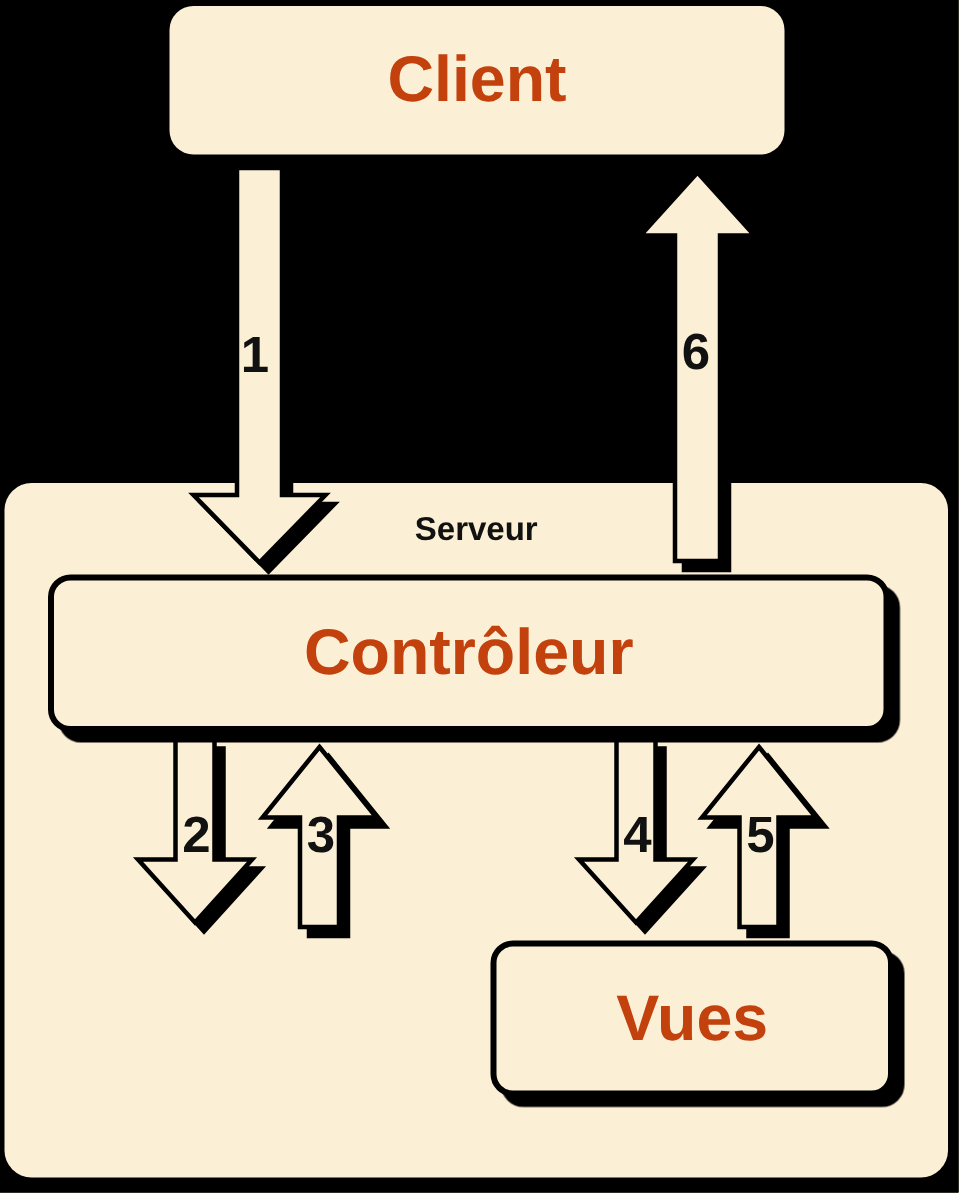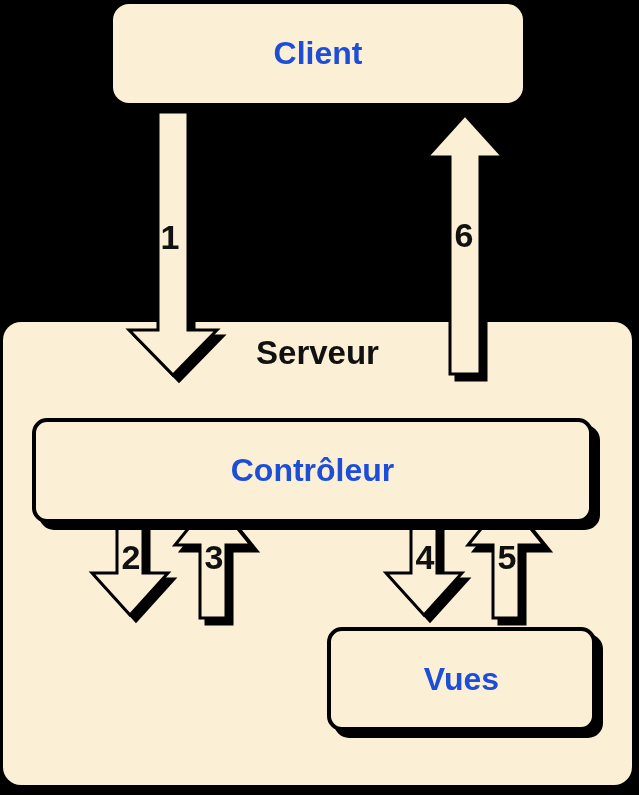--- a/index.html
+++ b/index.html
@@ -17,22 +17,22 @@
     color: #111111;
   }
   .node {
     position: absolute;
     box-sizing: border-box;
     background: #FBEFD5;
     display: flex;
     align-items: center;
     justify-content: center;
     font-weight: 700;
-    font-size: 32px;
-    color: #1d4ed8;
+    font-size: 43px;
+    color: #c2410c;
   }
   .plain {
     border: none;
     border-radius: 16px;
     z-index: 3;
   }
   .outlined {
     border: 4px solid #000000;
     border-radius: 15px;
     filter: drop-shadow(7px 7px 0 #000000);
@@ -48,21 +48,21 @@
     border-radius: 18px;
     z-index: 0;
   }
   .container-label {
     position: absolute;
     left: 3px;
     top: 333px;
     width: 629px;
     text-align: center;
     font-weight: 700;
-    font-size: 33px;
+    font-size: 22px;
     line-height: 40px;
     z-index: 1;
     color: #111111;
   }
   .arrow {
     position: absolute;
     z-index: 2;
     filter: drop-shadow(6px 6px 0 #000000);
   }
   .arrow polygon {
@@ -75,21 +75,21 @@
     position: absolute;
     width: 36px;
     text-align: center;
     font-weight: 700;
     font-size: 34px;
     line-height: 40px;
     z-index: 4;
     color: #111111;
   }
   #client    { left: 113px; top: 4px;   width: 410px; height: 99px; }
-  #controleur{ left: 32px;  top: 383px; width: 561px; height: 105px; margin-top: 35px; }
+  #controleur{ left: 32px;  top: 383px; width: 561px; height: 105px; }
   #modeles   { left: 32px;  top: 627px; width: 279px; height: 104px; }
   #vues      { left: 327px; top: 627px; width: 269px; height: 104px; }
   #arrow1 { left: 120px; top: 108px; }
   #arrow6 { left: 413px; top: 108px; }
   #arrow2 { left: 85px;  top: 490px; }
   #arrow3 { left: 168px; top: 490px; }
   #arrow4 { left: 379px; top: 490px; }
   #arrow5 { left: 461px; top: 490px; }
   #digit1 { left: 152px; top: 217px; }
   #digit6 { left: 446px; top: 215px; }

